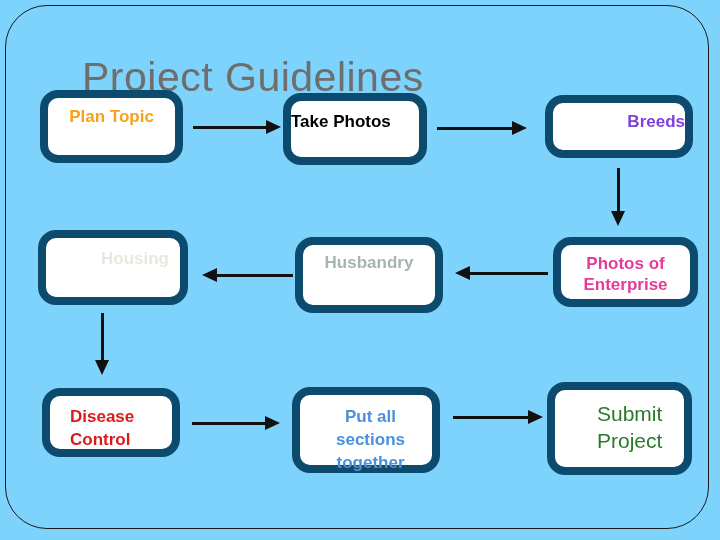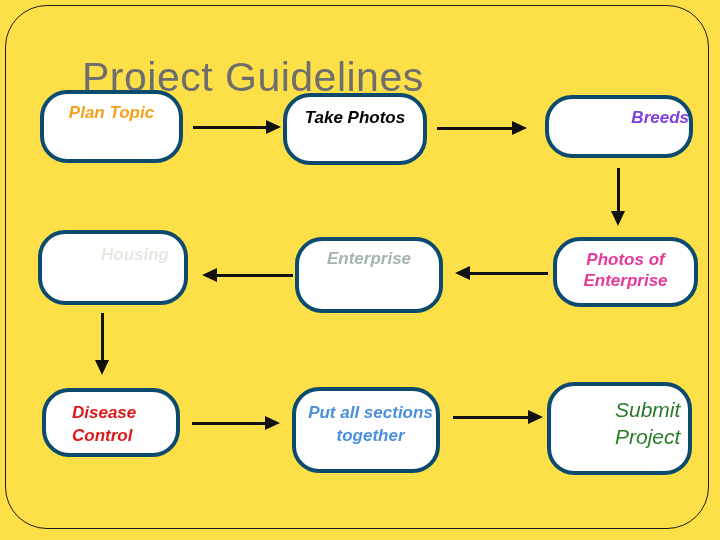--- a/index.html
+++ b/index.html
@@ -1,20 +1,20 @@
 <!DOCTYPE html>
 <html><head>
 <meta charset="utf-8">
 <style>
   html, body { margin: 0; padding: 0; background: #fff; }
   .slide {
     position: relative;
     width: 720px;
     height: 540px;
-    background: #fde047;
+    background: #7dd3fc;
     overflow: hidden;
     font-family: "Liberation Sans", "DejaVu Sans", sans-serif;
   }
   .slide-frame {
     position: absolute;
     left: 5px; top: 5px;
     width: 704px; height: 524px;
     border: 1px solid #1a1a1a;
     border-radius: 42px;
     box-sizing: border-box;
@@ -25,43 +25,42 @@
     left: 82px; top: 54px;
     font-size: 41px;
     font-weight: 400;
     letter-spacing: 0.5px;
     white-space: nowrap;
     z-index: 1;
   }
   .box {
     position: absolute;
     background: #fff;
-    border: 4px solid #0c4a6e;
-    border-radius: 27px;
+    border: 8px solid #0c4a6e;
+    border-radius: 18px;
     box-sizing: border-box;
     z-index: 2;
     font-weight: bold;
     font-size: 17px;
     line-height: 22px;
-    font-style: italic;
   }
   .box .box-label { display: block; }
 
   
   #b-plan-topic   { left: 40px;  top: 90px;  width: 143px; height: 73px; padding-top: 8px;  text-align: center; }
-  #b-take-photos  { left: 283px; top: 93px;  width: 144px; height: 72px; padding-top: 10px; text-align: center; }
+  #b-take-photos  { left: 283px; top: 93px;  width: 144px; height: 72px; padding-top: 10px; text-align: left; }
   #b-breeds       { left: 545px; top: 95px;  width: 148px; height: 63px; padding-top: 8px;  text-align: right; }
   
   #b-housing      { left: 38px;  top: 230px; width: 150px; height: 75px; padding-top: 10px; text-align: center; }
   #b-husbandry    { left: 295px; top: 237px; width: 148px; height: 76px; padding-top: 7px;  text-align: center; }
   #b-types        { left: 553px; top: 237px; width: 145px; height: 70px; padding-top: 8px;  text-align: center; line-height: 21px; }
   
-  #b-disease      { left: 42px;  top: 388px; width: 138px; height: 69px; padding-top: 9px;  padding-left: 26px; text-align: left; line-height: 23px; }
+  #b-disease      { left: 42px;  top: 388px; width: 138px; height: 69px; padding-top: 9px;  padding-left: 20px; text-align: left; line-height: 23px; }
   #b-put-all      { left: 292px; top: 387px; width: 148px; height: 86px; padding-top: 10px; text-align: center; line-height: 23px; }
-  #b-submit      { left: 547px; top: 382px; width: 145px; height: 93px; padding-top: 10px; padding-left: 64px; text-align: left;
+  #b-submit      { left: 547px; top: 382px; width: 145px; height: 93px; padding-top: 10px; padding-left: 42px; text-align: left;
                    font-weight: 400; font-size: 21px; line-height: 27px; }
 
   .arrow { position: absolute; z-index: 2; }
   .h-line { position: absolute; height: 3px; background: #111; }
   .v-line { position: absolute; width: 3px;  background: #111; }
   .head-right { position: absolute; width: 0; height: 0;
     border-top: 7px solid transparent; border-bottom: 7px solid transparent; border-left: 15px solid #111; }
   .head-left  { position: absolute; width: 0; height: 0;
     border-top: 7px solid transparent; border-bottom: 7px solid transparent; border-right: 15px solid #111; }
   .head-down  { position: absolute; width: 0; height: 0;
@@ -115,21 +114,21 @@
     <span class="box-label" style="color: rgb(0, 0, 0);">Take Photos</span>
   </div>
   <div class="box" id="b-breeds">
     <span class="box-label" style="color: rgb(127, 63, 224);">Breeds</span>
   </div>
 
   <div class="box" id="b-housing">
     <span class="box-label" style="color: rgb(232, 232, 224); padding-left: 44px;">Housing</span>
   </div>
   <div class="box" id="b-husbandry">
-    <span class="box-label" style="color: rgb(166, 180, 180);">Enterprise</span>
+    <span class="box-label" style="color: rgb(166, 180, 180);">Husbandry</span>
   </div>
   <div class="box" id="b-types">
     <span class="box-label" style="color: rgb(229, 58, 154);">Photos of Enterprise</span>
   </div>
 
   <div class="box" id="b-disease">
     <span class="box-label" style="color: rgb(221, 26, 26);">Disease Control</span>
   </div>
   <div class="box" id="b-put-all">
     <span class="box-label" style="color: rgb(74, 144, 220); margin-left: 9px;">Put all sections together</span>

